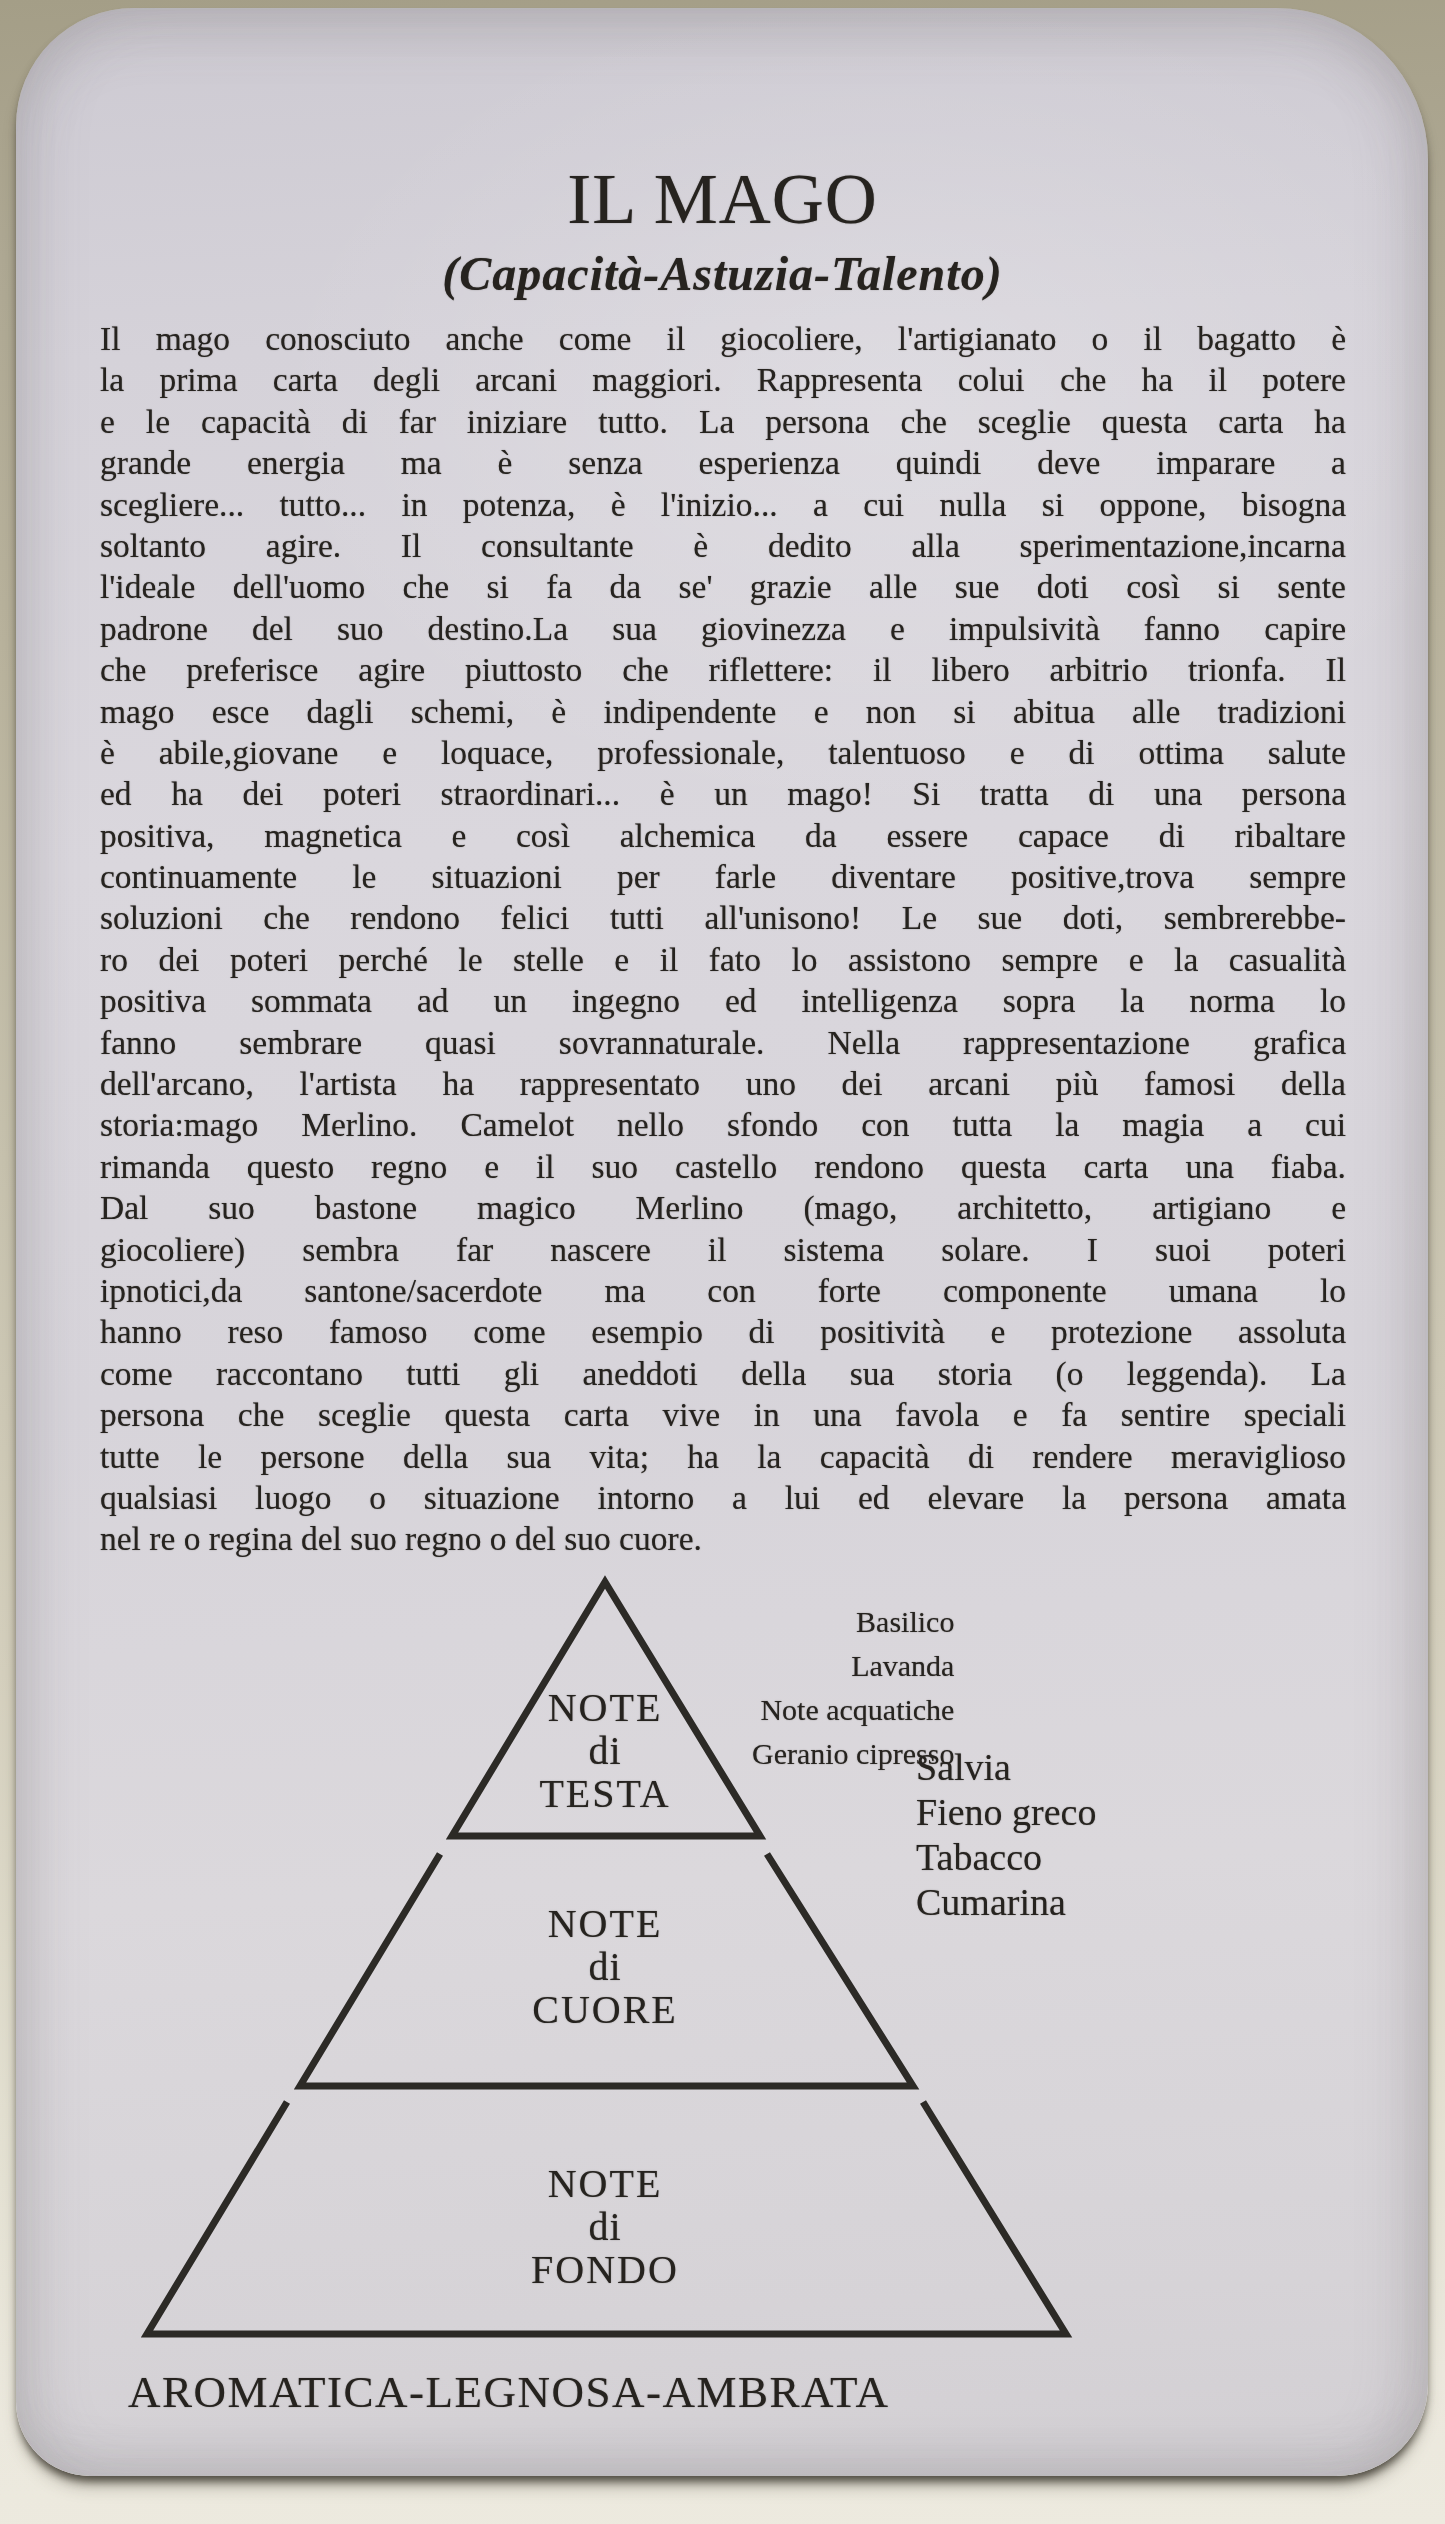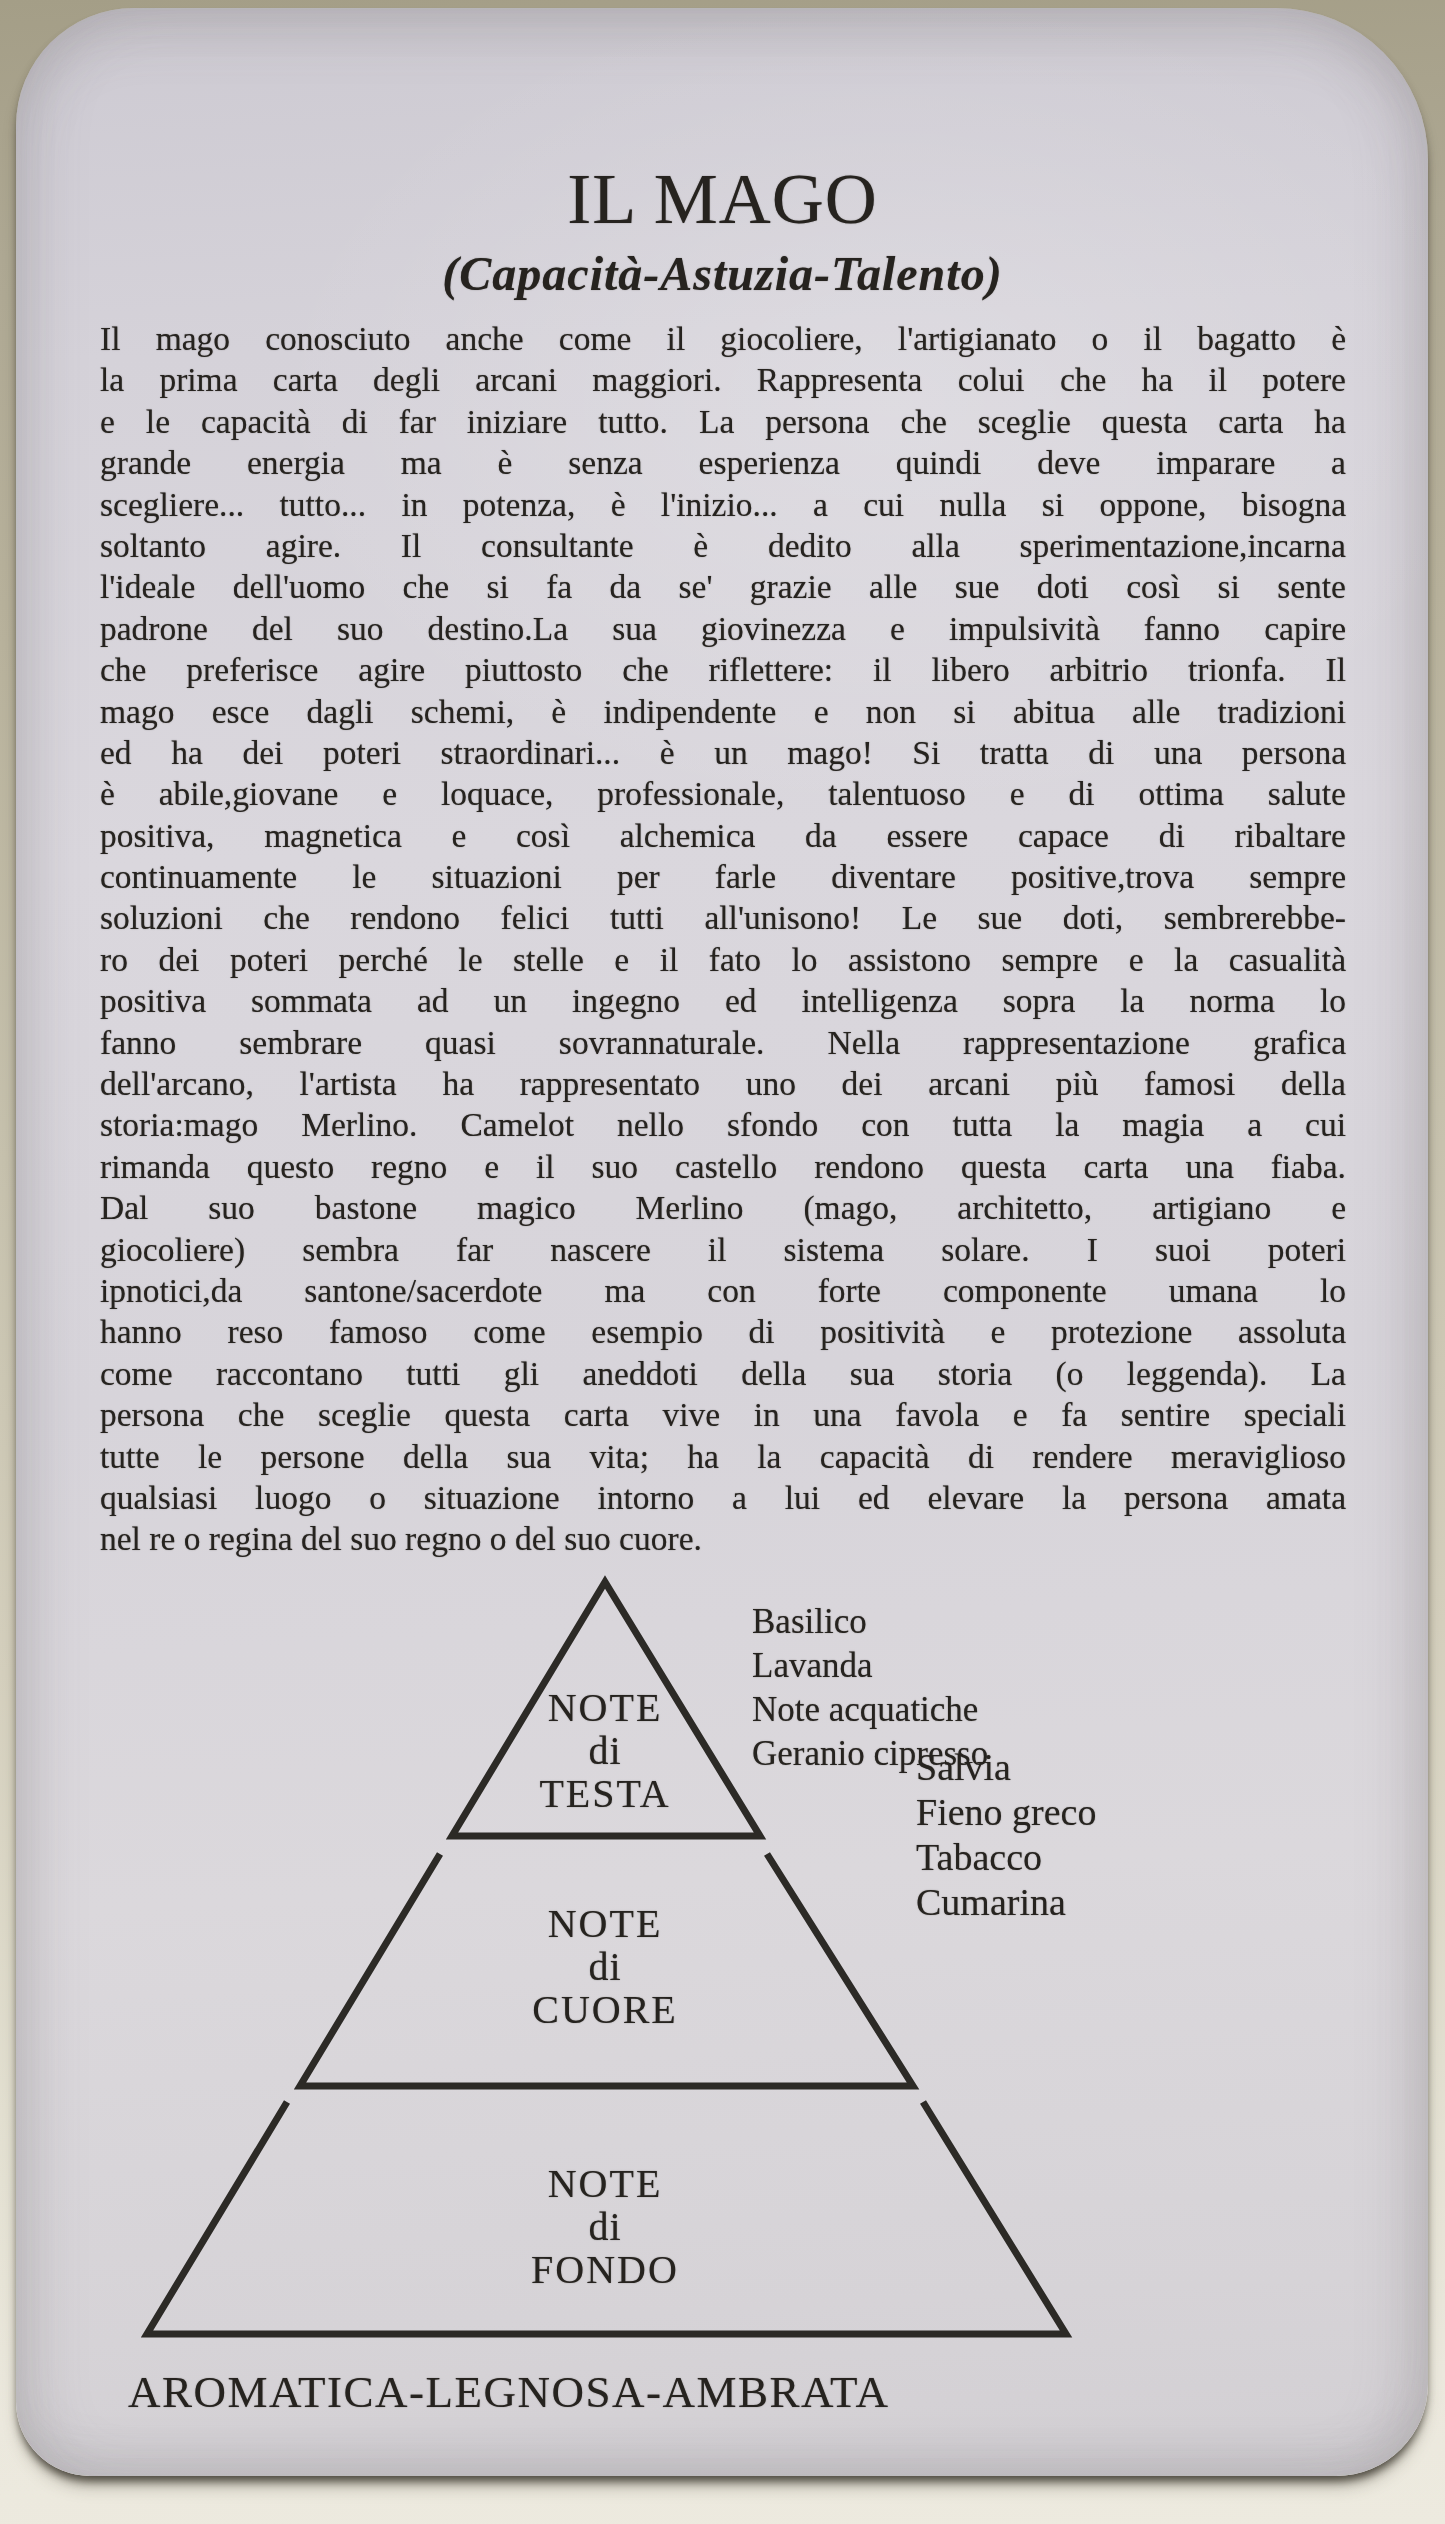--- a/index.html
+++ b/index.html
@@ -55,21 +55,21 @@
   .pyramid-svg{ position:absolute; left:0; top:0; pointer-events:none; }
 
   .tier-label{
     position:absolute; left:445px; width:320px;
     text-align:center;
     font-size:40px; line-height:43px; letter-spacing:2px;
   }
   .tier-label .di-line{ letter-spacing:1px; }
 
   .notes-list{ position:absolute; line-height:45px; font-size:38px; }
-  .notes-list.top{ font-size:35px; line-height:44px; }
+  .notes-list.top{ font-size:30px; line-height:44px;text-align:right; }
   .note-item{ white-space:nowrap; }
 
   .footer-family{
     position:absolute; left:128px; top:2366px;
     font-size:45px; letter-spacing:1.5px; white-space:nowrap;
   }
 </style>
 </head>
 <body>
 
@@ -96,23 +96,23 @@
       <div class="body-line">soltanto agire. Il consultante è dedito alla sperimentazione,incarna</div>
 
       <div class="body-line">l'ideale dell'uomo che si fa da se' grazie alle sue doti così si sente</div>
 
       <div class="body-line">padrone del suo destino.La sua giovinezza e impulsività fanno capire</div>
 
       <div class="body-line">che preferisce agire piuttosto che riflettere: il libero arbitrio trionfa. Il</div>
 
       <div class="body-line">mago esce dagli schemi, è indipendente e non si abitua alle tradizioni</div>
 
+      <div class="body-line">è abile,giovane e loquace, professionale, talentuoso e di ottima salute</div>
+
       <div class="body-line">ed ha dei poteri straordinari... è un mago! Si tratta di una persona</div>
-
-      <div class="body-line">è abile,giovane e loquace, professionale, talentuoso e di ottima salute</div>
 
       <div class="body-line">positiva, magnetica e così alchemica da essere capace di ribaltare</div>
 
       <div class="body-line">continuamente le situazioni per farle diventare positive,trova sempre</div>
 
       <div class="body-line">soluzioni che rendono felici tutti all'unisono! Le sue doti, sembrerebbe-</div>
 
       <div class="body-line">ro dei poteri perché le stelle e il fato lo assistono sempre e la casualità</div>
 
       <div class="body-line">positiva sommata ad un ingegno ed intelligenza sopra la norma lo</div>

